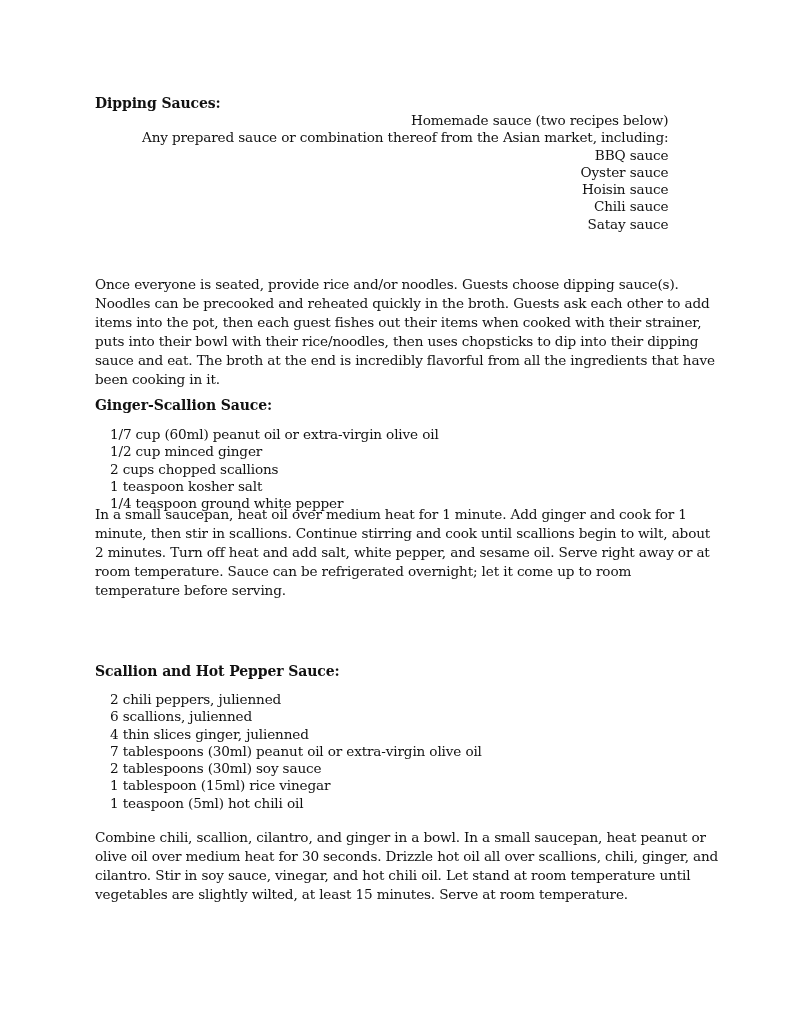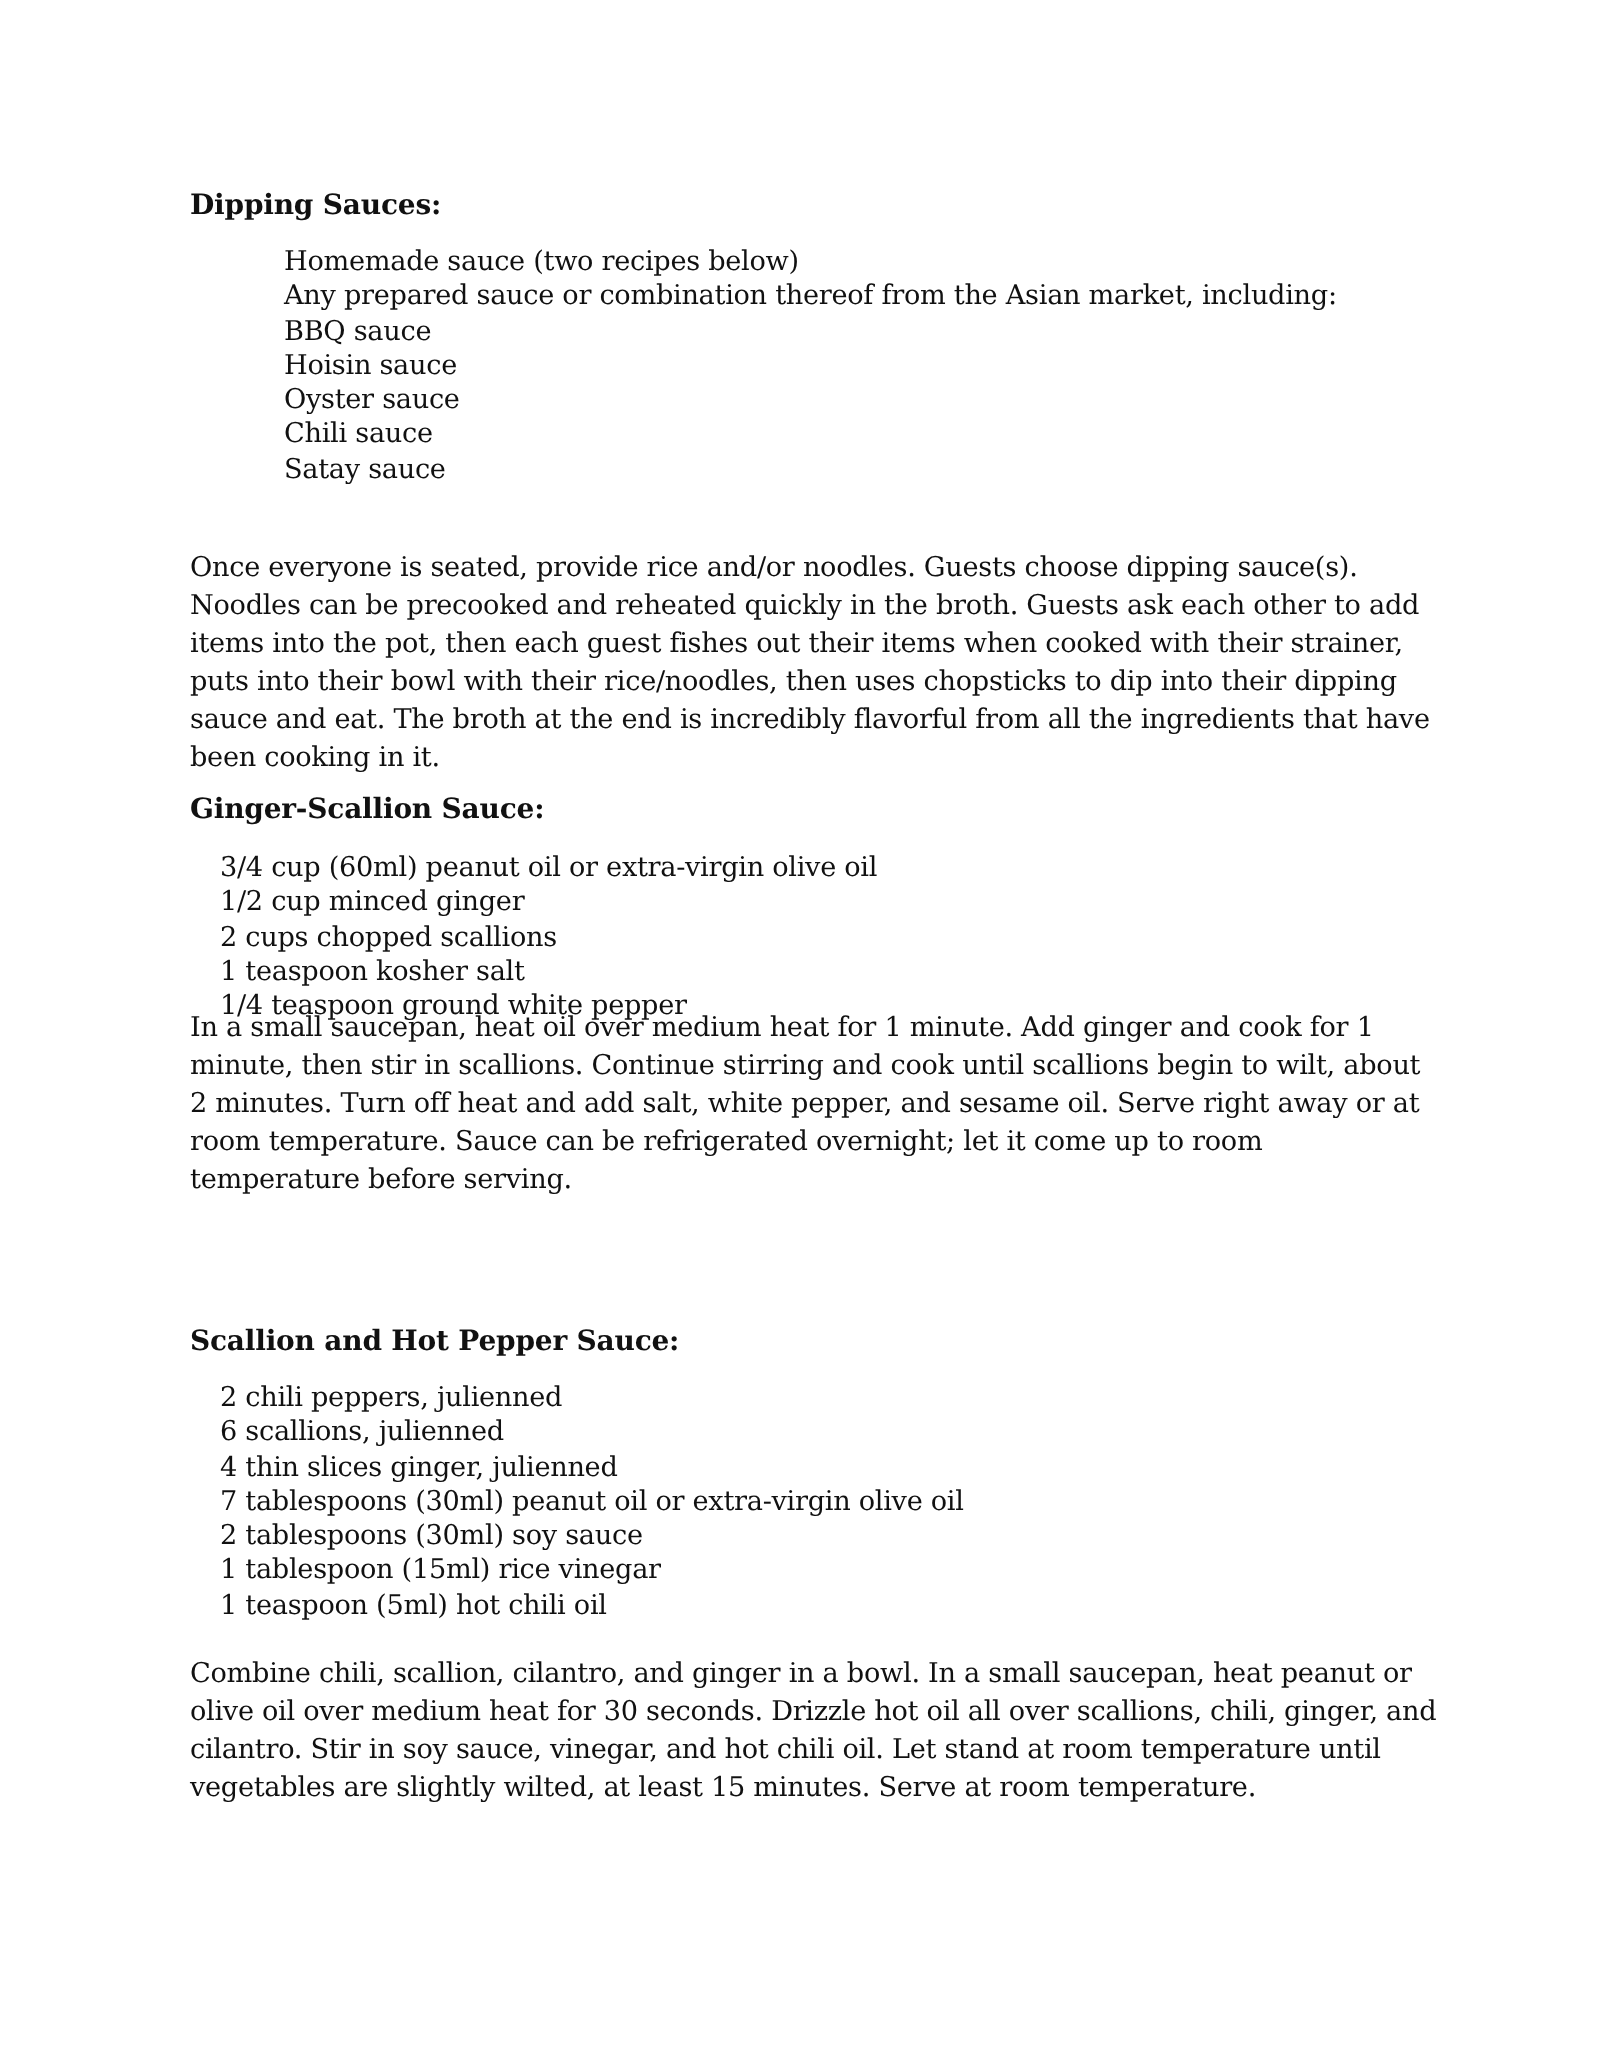--- a/index.html
+++ b/index.html
@@ -43,53 +43,53 @@
   }
   .para {
     position: absolute;
     left: 0;
     width: 625px;
     margin: 0;
     font-size: 13.6px;
     line-height: 19px;
     letter-spacing: -0.15px;
   }
-  .list-dip { left: 47px; top: 123px; }
+  .list-dip { left: 47px; top: 112px; text-align: right; }
   .list-ginger { left: 15px; top: 426px; }
   .list-pepper { left: 15px; top: 691px; }
   .h-dip { top: 95px; }
   .h-ginger { top: 397px; }
   .h-pepper { top: 663px; }
   .p-dip { top: 244px; margin-top: 31px; }
   .p-ginger { top: 505px; }
   .p-pepper { top: 828px; }
 </style>
 </head>
 <body>
 
 <div class="page">
 
   <div>
     <div class="heading h-dip">Dipping Sauces:</div>
     <ul class="list list-dip">
       <li>Homemade sauce (two recipes below)</li>
       <li>Any prepared sauce or combination thereof from the Asian market, including:</li>
       <li>BBQ sauce</li>
+      <li>Oyster sauce</li>
       <li>Hoisin sauce</li>
-      <li>Oyster sauce</li>
       <li>Chili sauce</li>
       <li>Satay sauce</li>
     </ul>
     <p class="para p-dip">Once everyone is seated, provide rice and/or noodles. Guests choose dipping sauce(s). Noodles can be precooked and reheated quickly in the broth. Guests ask each other to add items into the pot, then each guest fishes out their items when cooked with their strainer, puts into their bowl with their rice/noodles, then uses chopsticks to dip into their dipping sauce and eat. The broth at the end is incredibly flavorful from all the ingredients that have been cooking in it.</p>
   </div>
 
   <div>
     <div class="heading h-ginger">Ginger-Scallion Sauce:</div>
     <ul class="list list-ginger">
-      <li>3/4 cup (60ml) peanut oil or extra-virgin olive oil</li>
+      <li>1/7 cup (60ml) peanut oil or extra-virgin olive oil</li>
       <li>1/2 cup minced ginger</li>
       <li>2 cups chopped scallions</li>
       <li>1 teaspoon kosher salt</li>
       <li>1/4 teaspoon ground white pepper</li>
     </ul>
     <p class="para p-ginger">In a small saucepan, heat oil over medium heat for 1 minute. Add ginger and cook for 1 minute, then stir in scallions. Continue stirring and cook until scallions begin to wilt, about 2 minutes. Turn off heat and add salt, white pepper, and sesame oil. Serve right away or at room temperature. Sauce can be refrigerated overnight; let it come up to room temperature before serving.</p>
   </div>
 
   <div>
     <div class="heading h-pepper">Scallion and Hot Pepper Sauce:</div>

